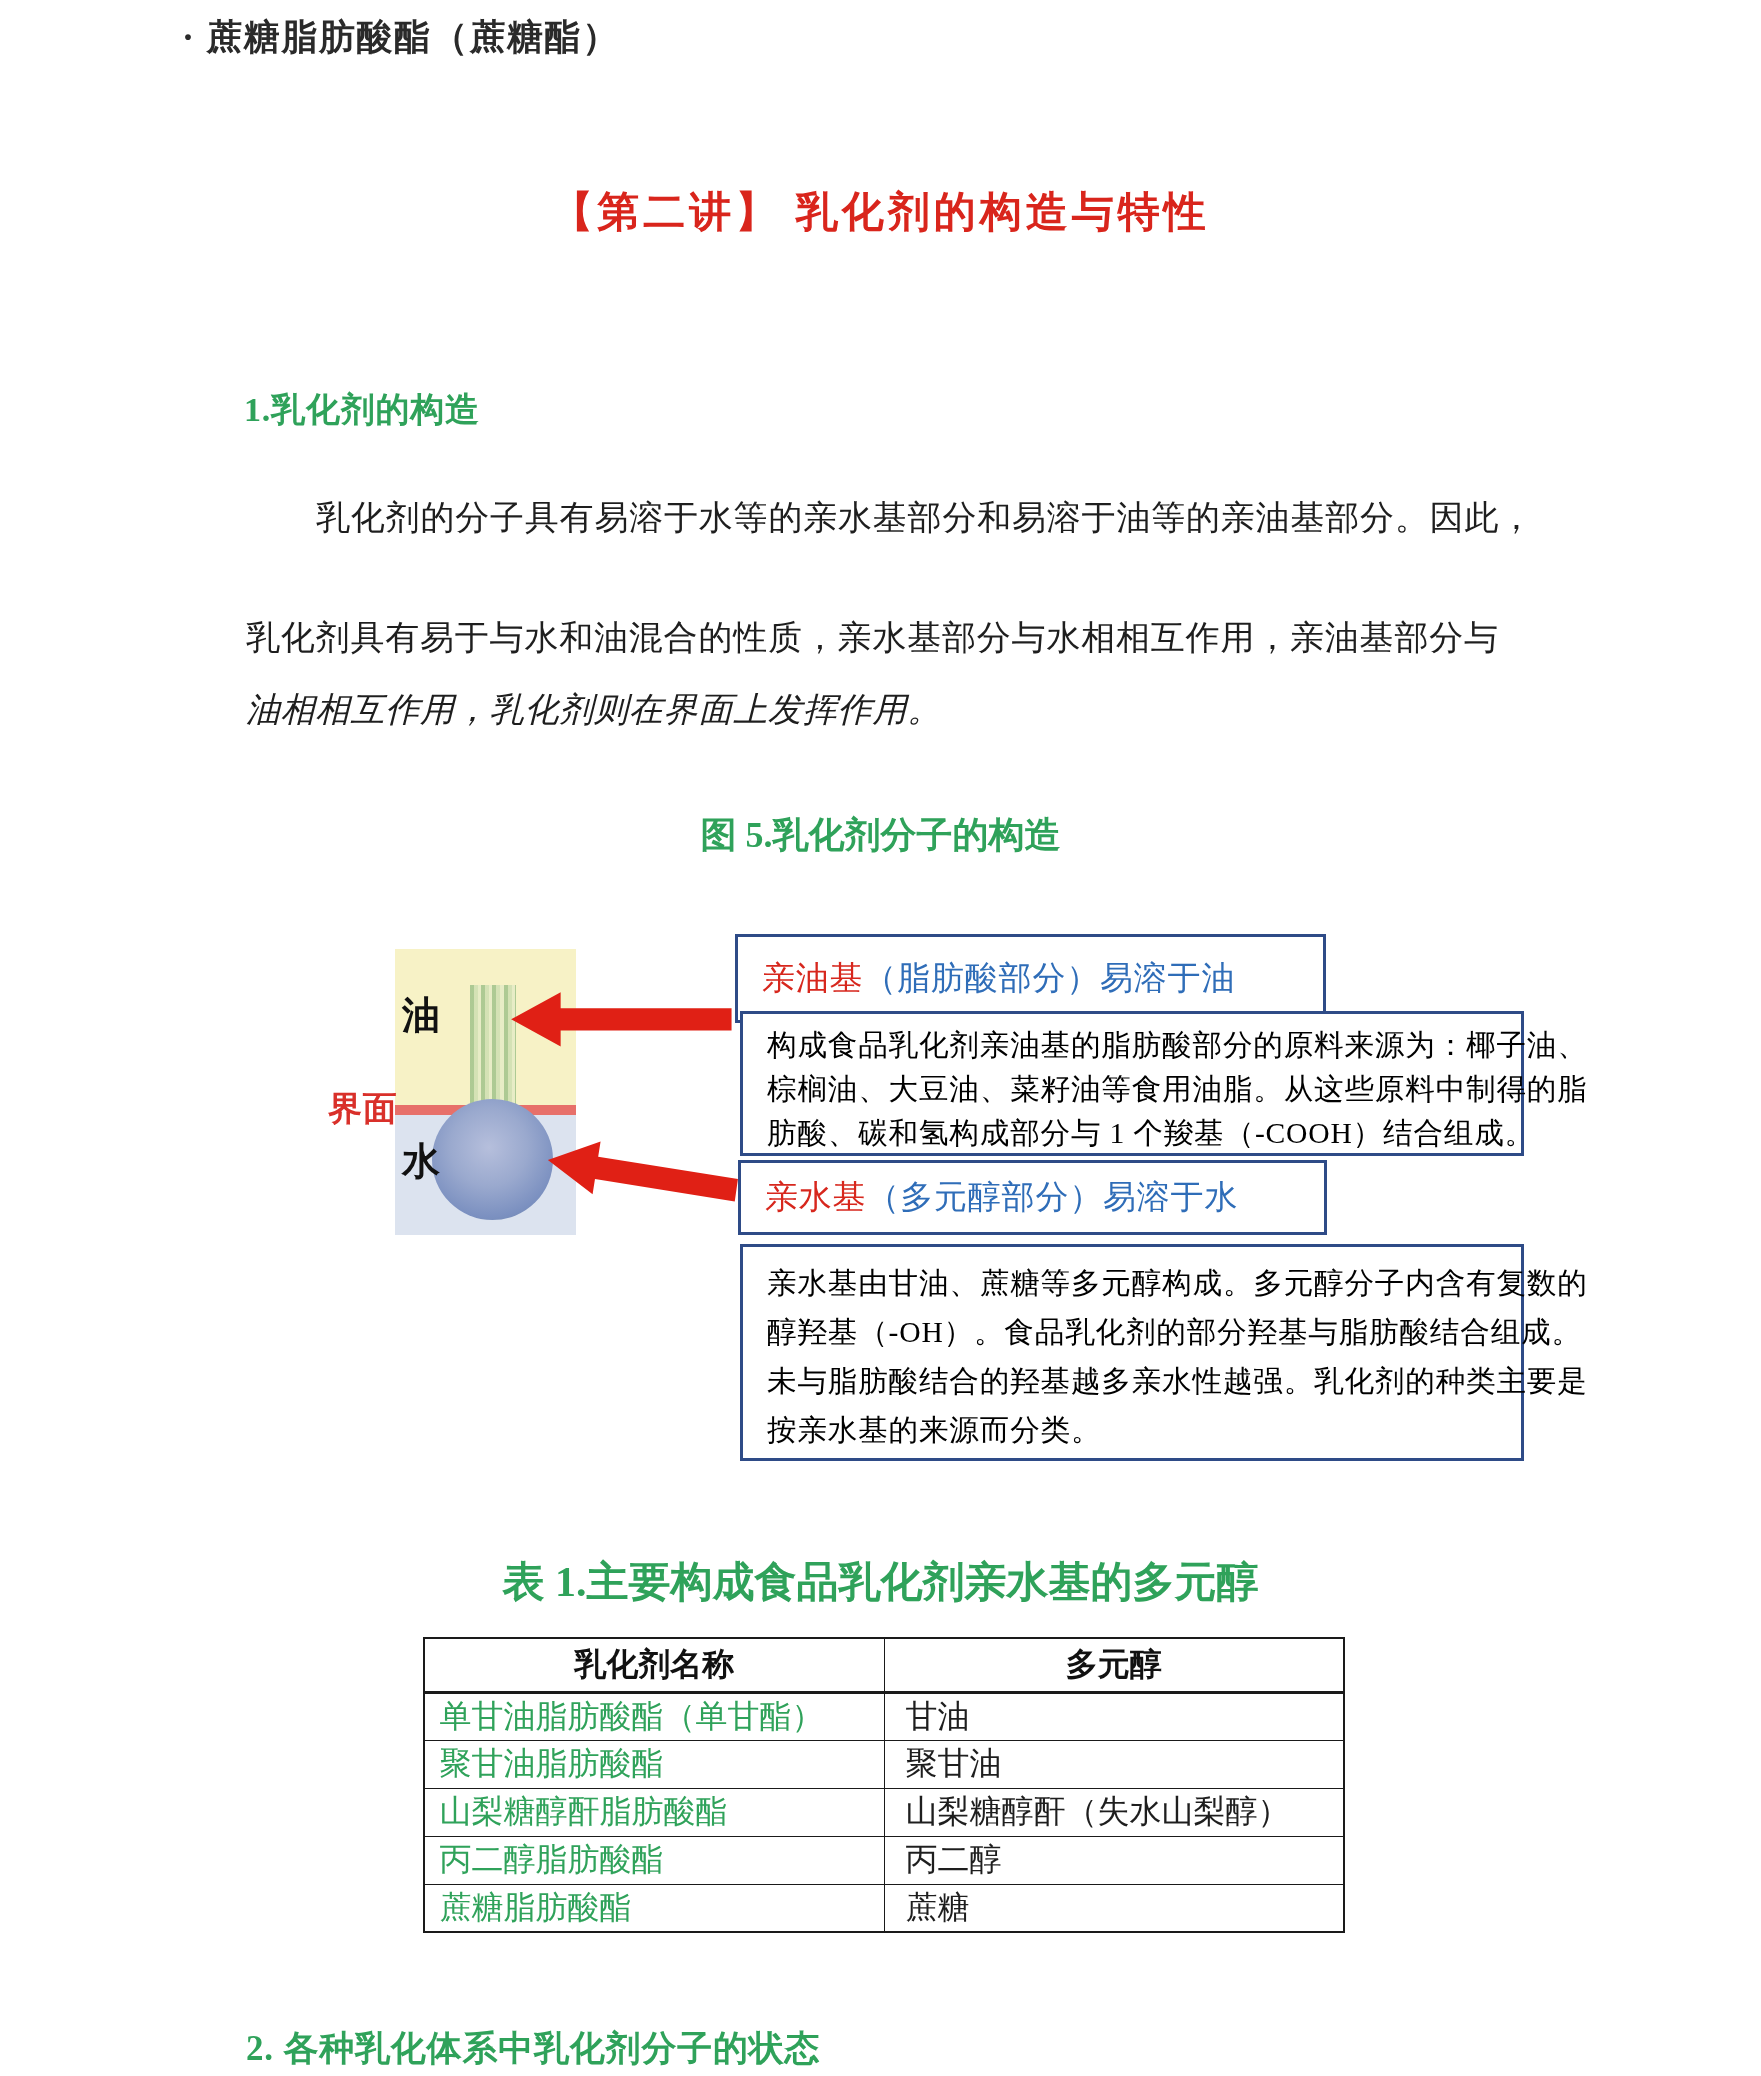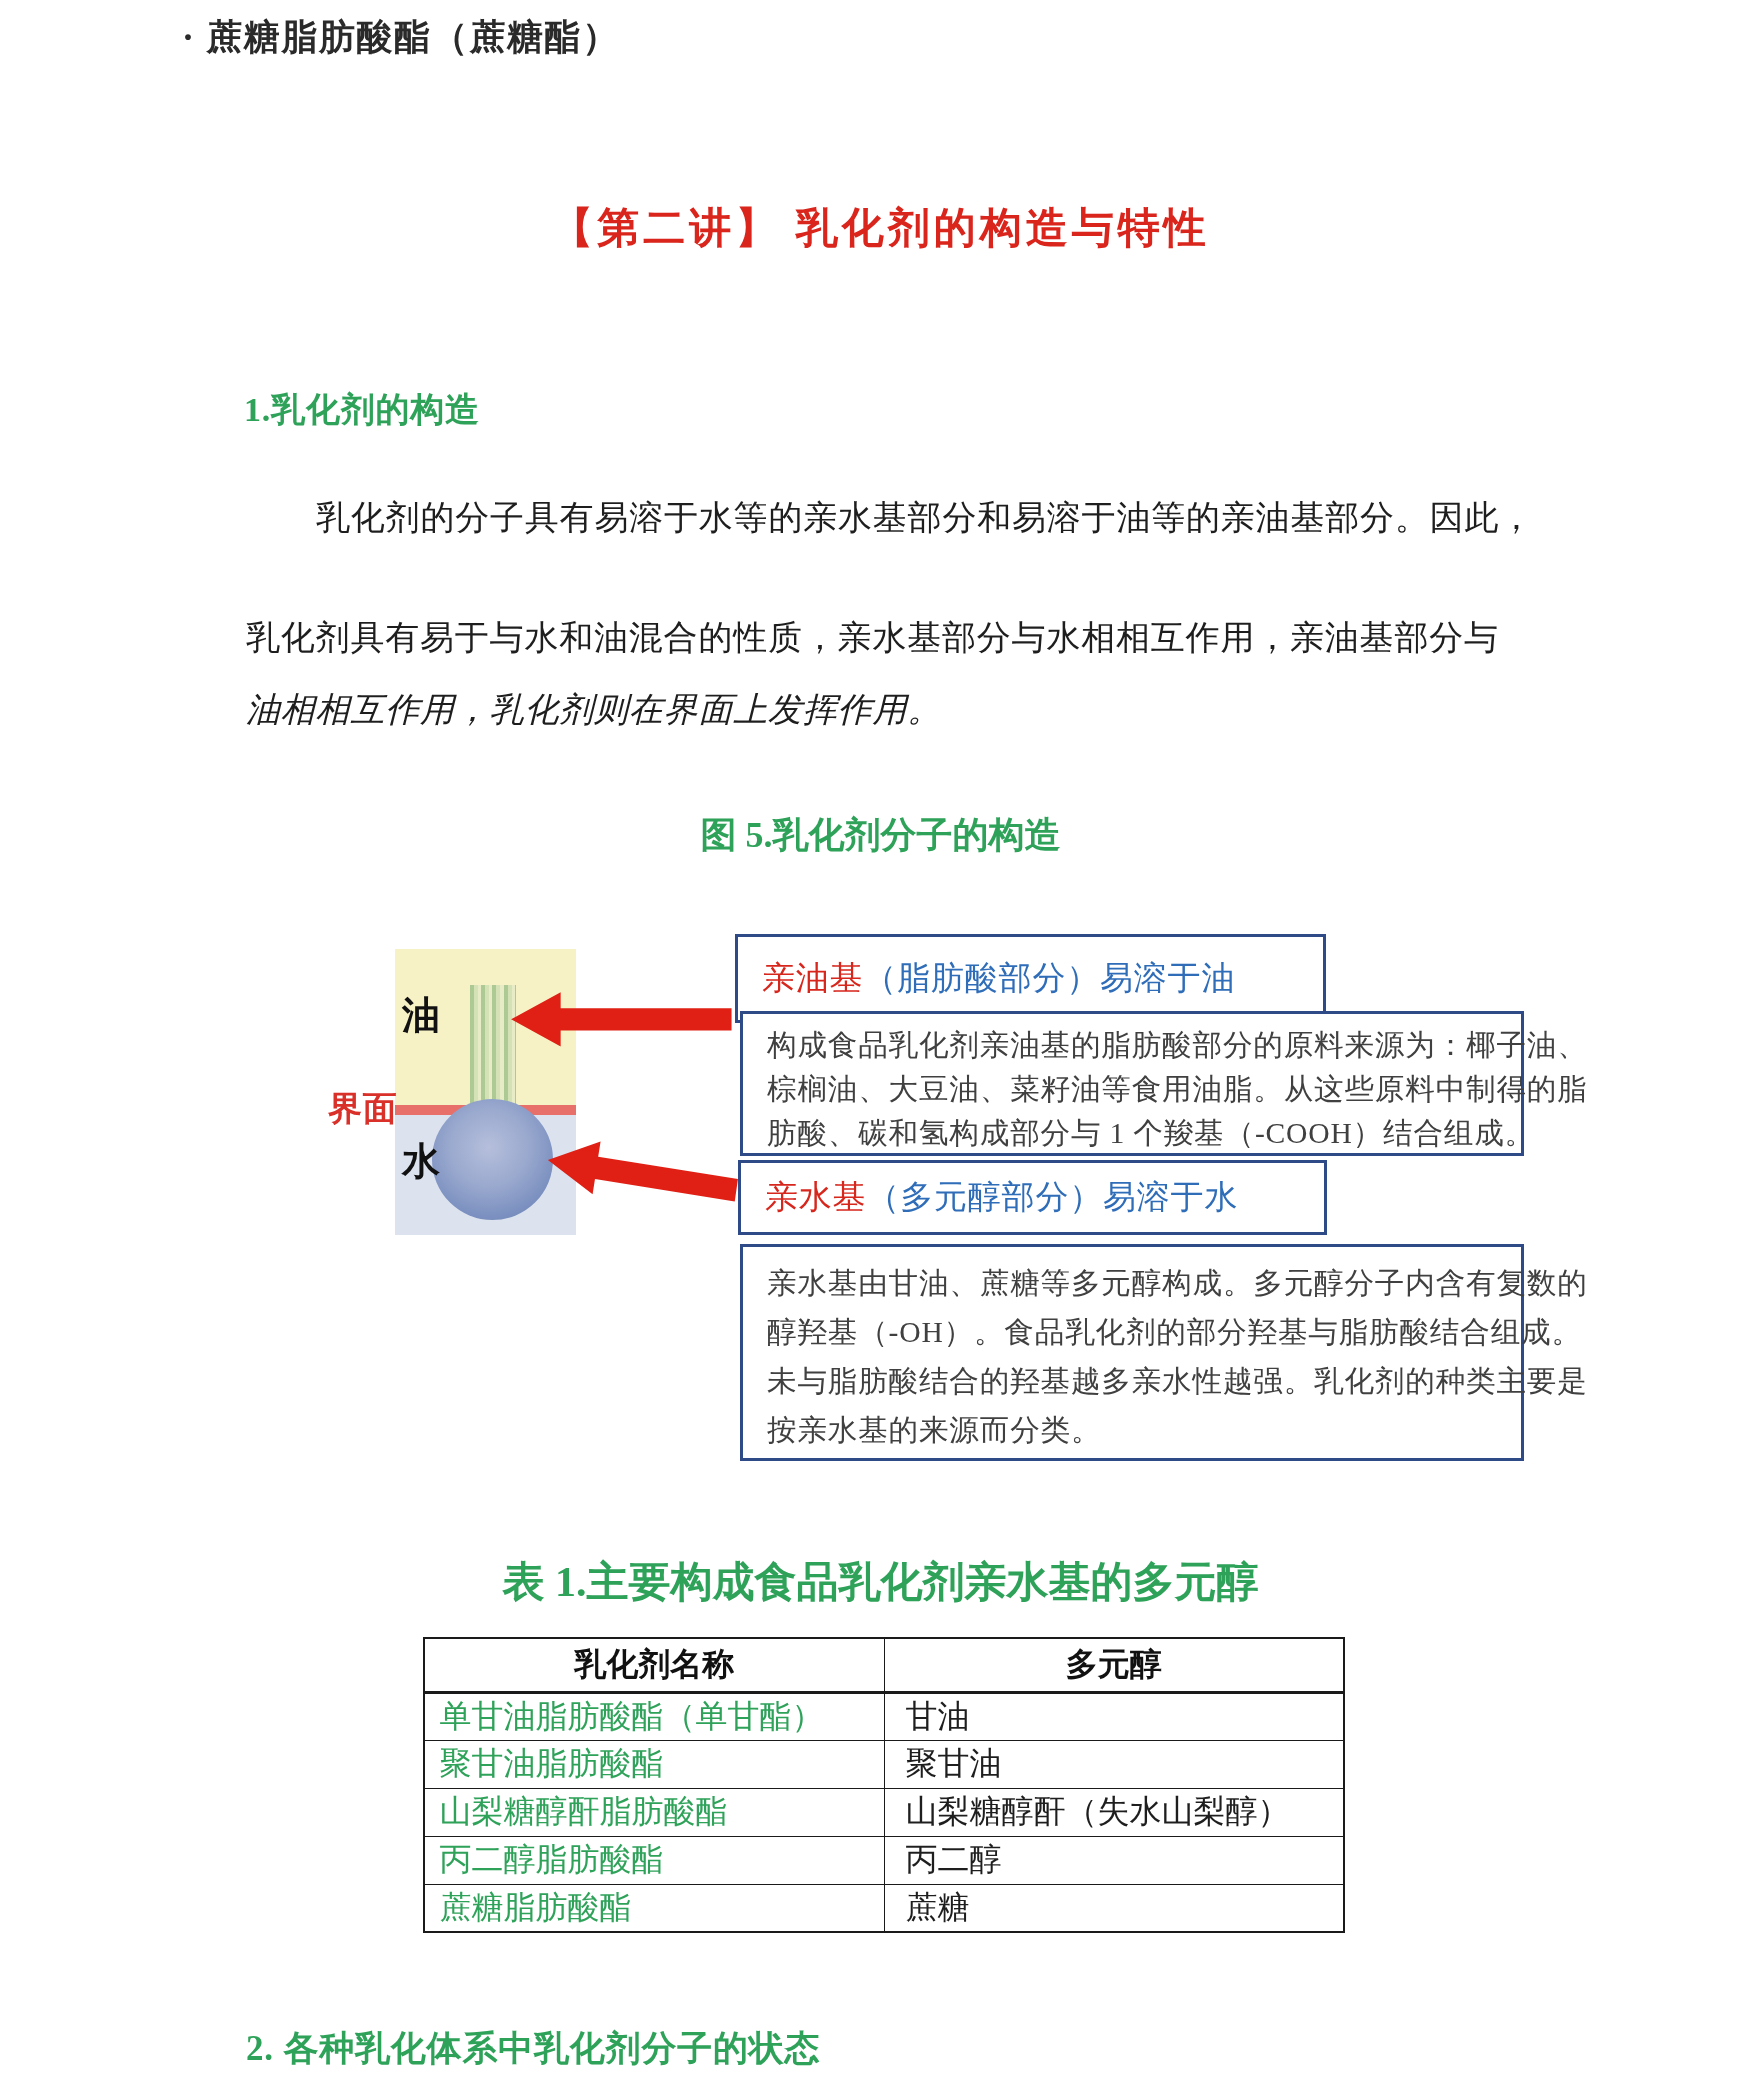--- a/index.html
+++ b/index.html
@@ -3,21 +3,21 @@
 <meta charset="utf-8">
 <style>
   html,body{margin:0;padding:0;background:#ffffff;}
   .page{
     position:relative;width:1761px;height:2077px;background:#ffffff;overflow:hidden;
     font-family:"Liberation Serif","DejaVu Serif",serif;color:#1e1e1e;
   }
   .abs{position:absolute;}
 
   .bullet-item{left:182px;top:12.8px;font-size:36px;font-weight:700;letter-spacing:1.6px;color:#2a2a2a;}
-  .main-title{left:0;top:200px;width:100%;text-align:center;font-size:42px;font-weight:700;
+  .main-title{left:0;top:184px;width:100%;text-align:center;font-size:42px;font-weight:700;
     letter-spacing:4px;color:#d9251c;}
   .sec-heading{font-size:34px;font-weight:700;color:#2fa25a;letter-spacing:0.8px;}
   .sec1-heading{left:244px;top:387px;}
   .sec2-heading{left:246px;top:2025px;font-size:35px;}
 
   .para-line{font-size:34px;letter-spacing:0.8px;color:#1e1e1e;white-space:nowrap;}
   .pl0{left:316px;top:495px;}
   .pl1{left:246px;top:591px;margin-top:24px;}
   .pl2{left:246px;top:687px;font-style:italic;}
 
@@ -44,21 +44,21 @@
 
   
   .callout{background:#ffffff;border:3.2px solid #2e4b87;box-sizing:border-box;}
   .title-box{display:flex;align-items:center;padding-left:24px;font-size:33px;letter-spacing:0.8px;white-space:nowrap;}
   .t-red{color:#d7271d;}
   .t-blue{color:#2f6db8;}
   .box-lipo-title{left:735px;top:934px;width:591px;height:89px;}
   .box-lipo-desc{left:740px;top:1011px;width:784px;height:145px;padding:8.8px 0 0 24px;}
   .box-hydro-title{left:738px;top:1160px;width:589px;height:75px;}
   .box-hydro-desc{left:740px;top:1244px;width:784px;height:217px;padding:12px 16px 0 24px;}
-  .desc-line{font-size:29.6px;color:#404040;letter-spacing:0.8px;white-space:nowrap;}
+  .desc-line{font-size:29.6px;color:#000000;letter-spacing:0.8px;white-space:nowrap;}
   .box-lipo-desc .desc-line{line-height:44px;}
   .box-hydro-desc .desc-line{line-height:49px;}
 
   
   .polyol-table{left:423px;top:1637px;border-collapse:collapse;background:#fff;}
   .polyol-table th,.polyol-table td{border:1.6px solid #1a1a1a;font-size:32px;box-sizing:border-box;}
   .polyol-table{border:2.4px solid #1a1a1a;}
   .polyol-table th{width:460px;height:54px;font-weight:700;text-align:center;color:#111;
     border-bottom:3.2px solid #1a1a1a;}
   .polyol-table td{height:48px;text-align:left;vertical-align:middle;}

